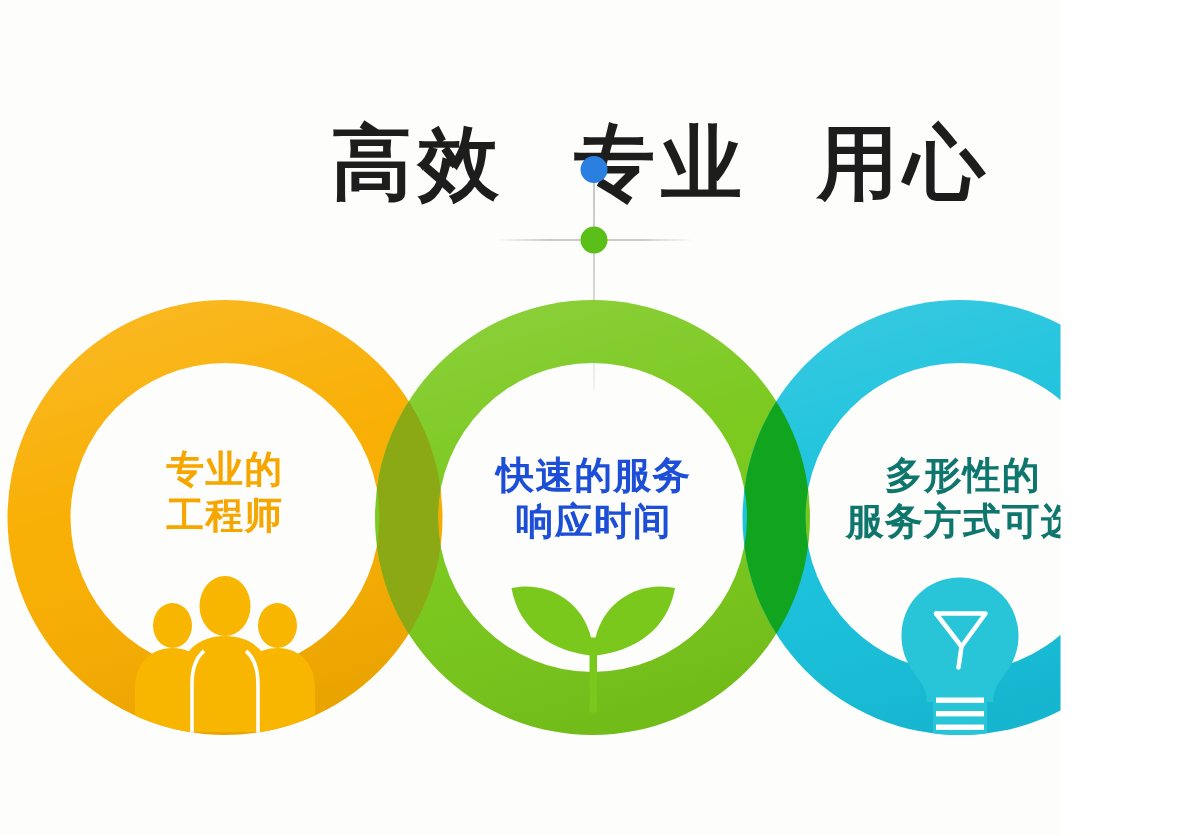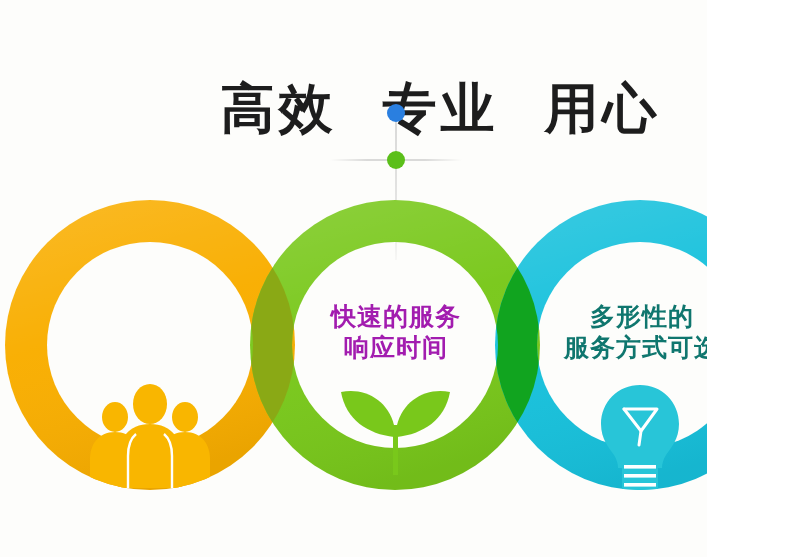--- a/index.html
+++ b/index.html
@@ -57,21 +57,21 @@
     letter-spacing: 1px;
   }
   #label-1 {
     left: 55px;  top: 298px;  width: 190px;
     font-size: 25px;
     color: #f7a600;
   }
   #label-2 {
     left: 296px; top: 302px;  width: 200px;
     font-size: 25px;
-    color: #a21caf;
+    color: #1d4ed8;
   }
   #label-3 {
     left: 537px; top: 302px;  width: 210px;
     font-size: 25px;
     color: #0f766e;
   }
 </style>
 </head>
 <body>
 
@@ -203,20 +203,22 @@
 
       <path d="M624 409 l33 0 l-16 22 l-2 14" stroke="#ffffff" stroke-width="3" fill="none" stroke-linejoin="round" stroke-linecap="round"></path>
       <path d="M624 409 l17 22" stroke="#ffffff" stroke-width="3" fill="none" stroke-linecap="round"></path>
 
       <rect x="624" y="465" width="32" height="3.6" fill="#ffffff"></rect>
       <rect x="624" y="474" width="32" height="3.6" fill="#ffffff"></rect>
       <rect x="624" y="483" width="32" height="3.6" fill="#ffffff"></rect>
     </g>
   </svg>
 
+  <div id="label-1" class="circle-label">专业的
+工程师</div>
 
   <div id="label-2" class="circle-label">快速的服务
 响应时间</div>
 
   <div id="label-3" class="circle-label">多形性的
 服务方式可选</div>
 
 </div>
 
 </body></html>

